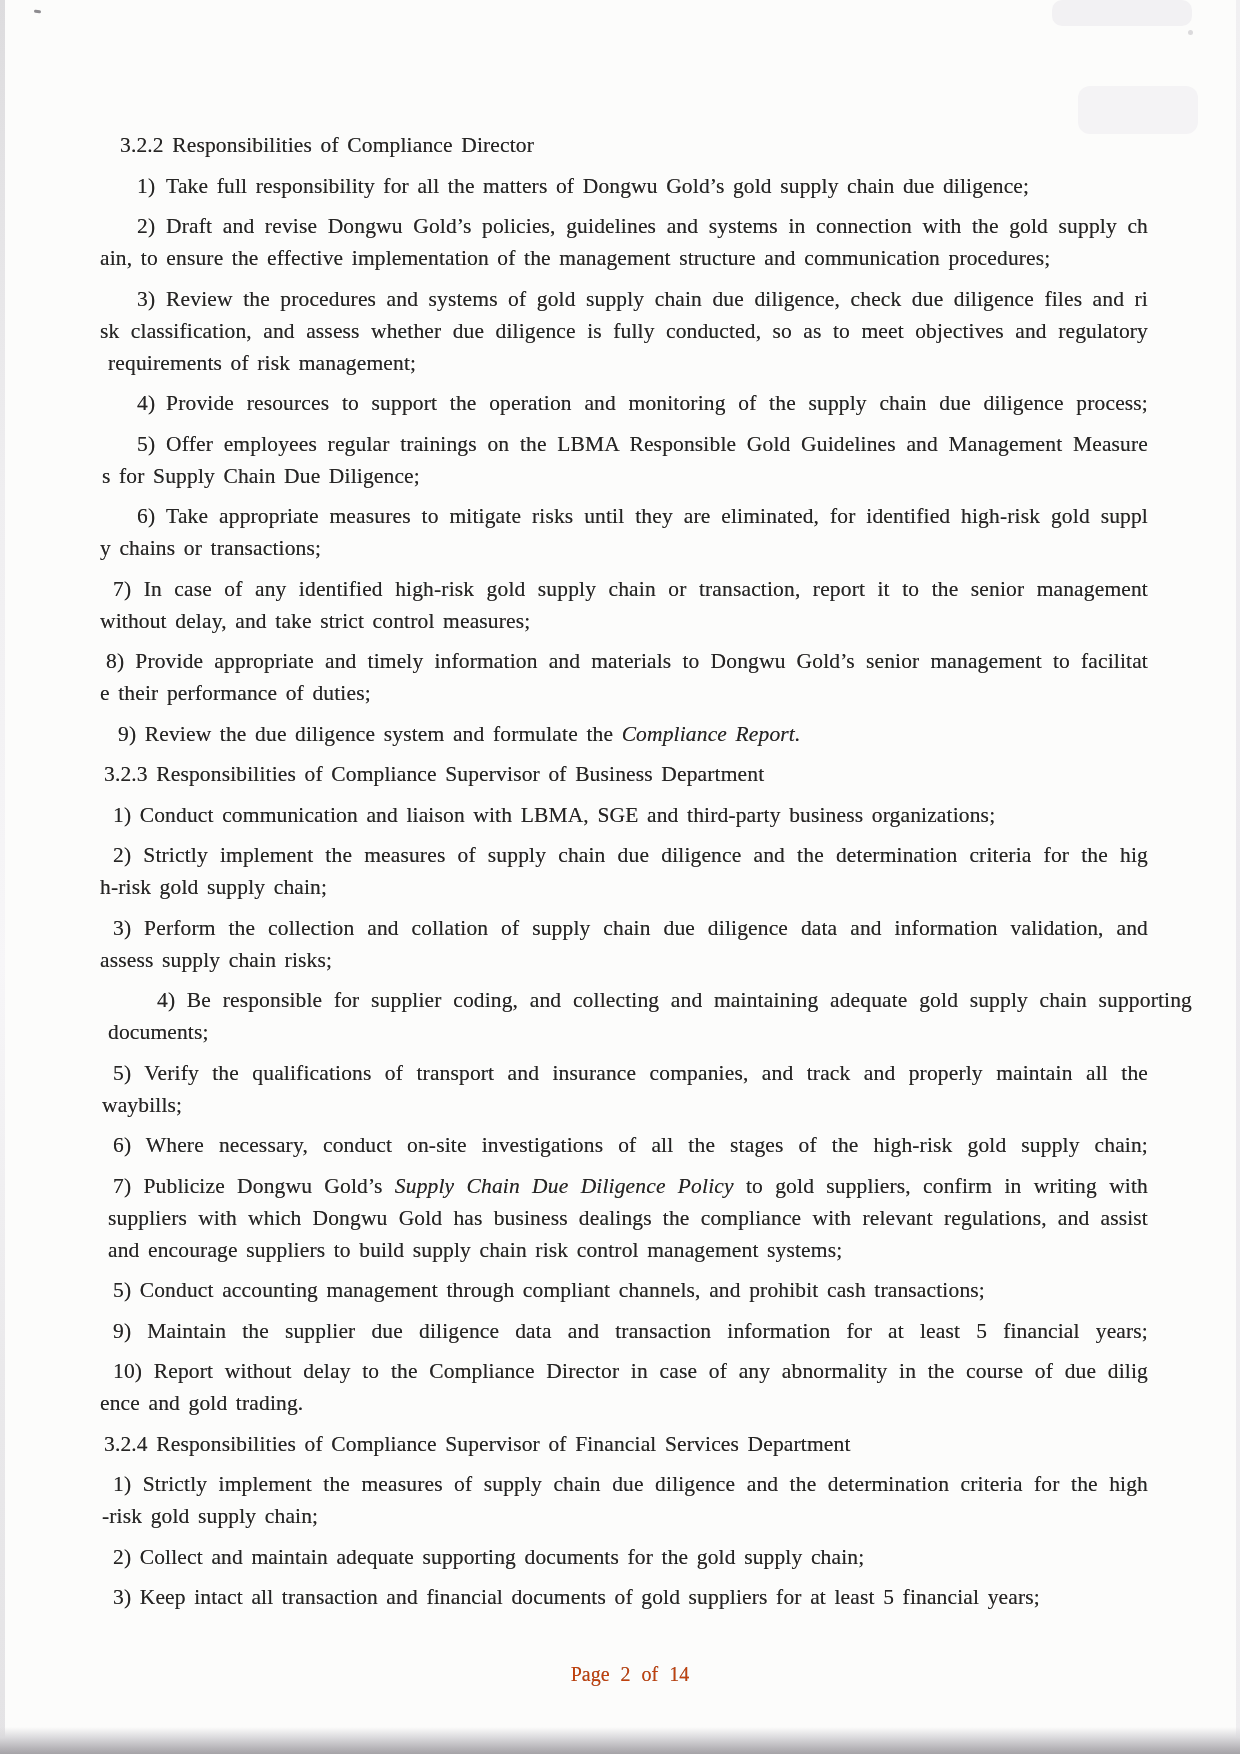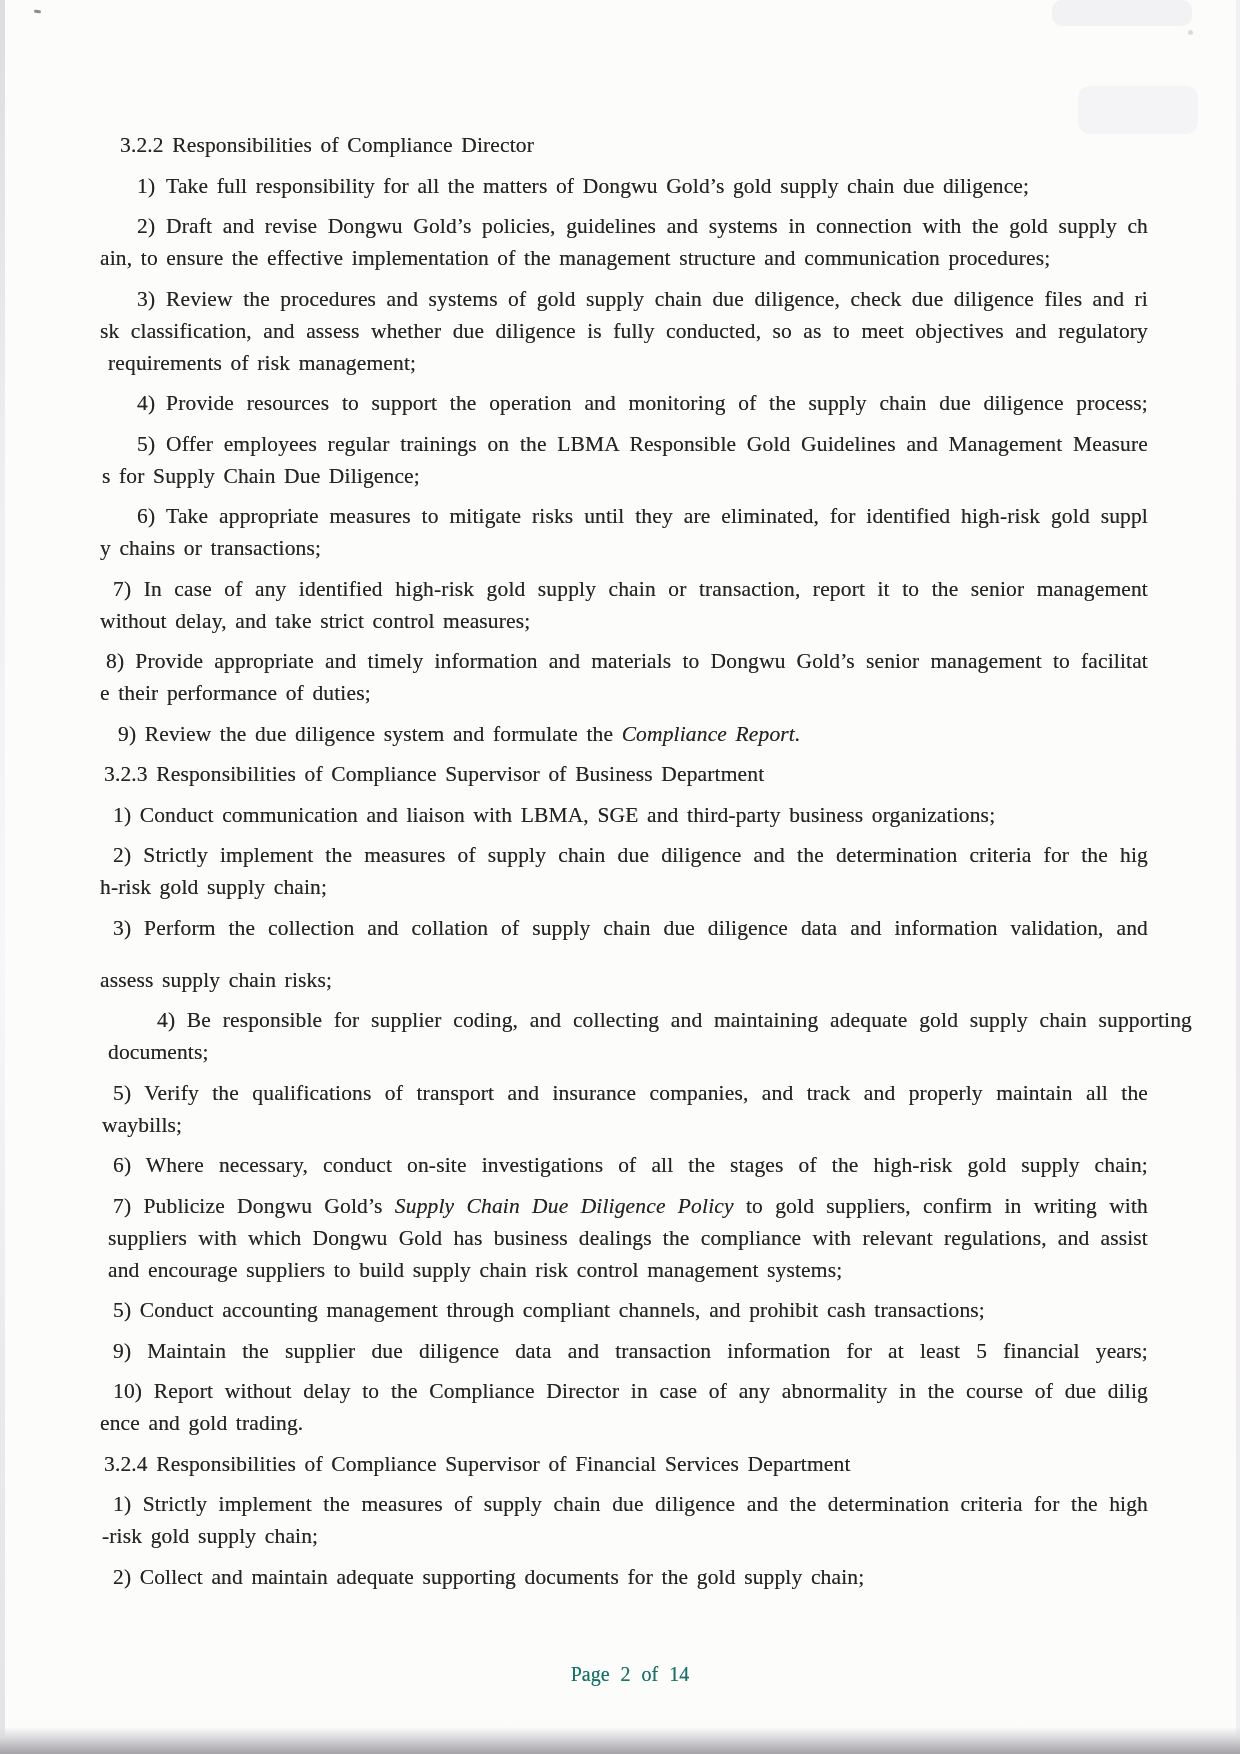--- a/index.html
+++ b/index.html
@@ -41,21 +41,21 @@
   #footer {
     position: absolute;
     left: 0;
     top: 1663px;
     width: 100%;
     padding-left: 20px;
     box-sizing: border-box;
     text-align: center;
     font-size: 20px;
     word-spacing: 6px;
-    color: #0f766e;
+    color: #c2410c;
     text-shadow: 0 0 0.5px rgba(30,28,28,0.5);
   }
   
   .edge-left {
     position: absolute; left: 0; top: 0; width: 5px; height: 1754px;
     background: linear-gradient(180deg, #dddcde 0%, #efeef0 28%, #f7f6f8 55%, #eae9eb 78%, #e4e3e5 100%);
   }
   .edge-right {
     position: absolute; right: 0; top: 0; width: 4px; height: 1754px;
     background: linear-gradient(180deg, #f1f0f2 0%, #eceaee 50%, #efeef0 100%);
@@ -135,21 +135,21 @@
       </div>
       <div class="block item">
         <div class="line" style="padding-left: 13px;"><span class="ln-in"><span>1) Conduct communication and liaison with LBMA, SGE and third-party business organizations;</span></span></div>
       </div>
       <div class="block item">
         <div class="line fill" style="padding-left: 13px;"><span class="ln-in" style="word-spacing: 6.5918px;"><span>2) Strictly implement the measures of supply chain due diligence and the determination criteria for the hig</span></span></div>
         <div class="line" style="padding-left: 0px;"><span class="ln-in"><span>h-risk gold supply chain;</span></span></div>
       </div>
       <div class="block item">
         <div class="line fill" style="padding-left: 13px;"><span class="ln-in" style="word-spacing: 7.35938px; margin-top: 8px;"><span>3) Perform the collection and collation of supply chain due diligence data and information validation, and</span></span></div>
-        <div class="line" style="padding-left: 0px; margin-top: 20px;"><span class="ln-in"><span>assess supply chain risks;</span></span></div>
+        <div class="line" style="padding-left: 0px;"><span class="ln-in"><span>assess supply chain risks;</span></span></div>
       </div>
       <div class="block item">
         <div class="line fill" style="padding-left: 13px;"><span class="ln-in" style="word-spacing: 6.12165px; margin-left: 44px;"><span>4) Be responsible for supplier coding, and collecting and maintaining adequate gold supply chain supporting</span></span></div>
         <div class="line" style="padding-left: 8px;"><span class="ln-in"><span>documents;</span></span></div>
       </div>
       <div class="block item">
         <div class="line fill" style="padding-left: 13px; text-align: center;"><span class="ln-in" style="word-spacing: 7.86562px;"><span>5) Verify the qualifications of transport and insurance companies, and track and properly maintain all the</span></span></div>
         <div class="line" style="padding-left: 2px;"><span class="ln-in"><span>waybills;</span></span></div>
       </div>
       <div class="block item">
@@ -173,18 +173,21 @@
       <div class="block heading">
         <div class="line" style="padding-left: 4px;"><span class="ln-in"><span>3.2.4 Responsibilities of Compliance Supervisor of Financial Services Department</span></span></div>
       </div>
       <div class="block item">
         <div class="line fill" style="padding-left: 13px;"><span class="ln-in" style="word-spacing: 5.91113px; text-align: center;"><span>1) Strictly implement the measures of supply chain due diligence and the determination criteria for the high</span></span></div>
         <div class="line" style="padding-left: 2px;"><span class="ln-in"><span>-risk gold supply chain;</span></span></div>
       </div>
       <div class="block item">
         <div class="line" style="padding-left: 13px;"><span class="ln-in"><span>2) Collect and maintain adequate supporting documents for the gold supply chain;</span></span></div>
       </div>
+      <div class="block item">
+        <div class="line" style="padding-left: 13px;"><span class="ln-in"><span>3) Keep intact all transaction and financial documents of gold suppliers for at least 5 financial years;</span></span></div>
+      </div>
     </div>
 
   <div id="footer">Page 2 of 14</div>
 
   <div class="edge-bottom"></div>
 </div>
 
 </body></html>

